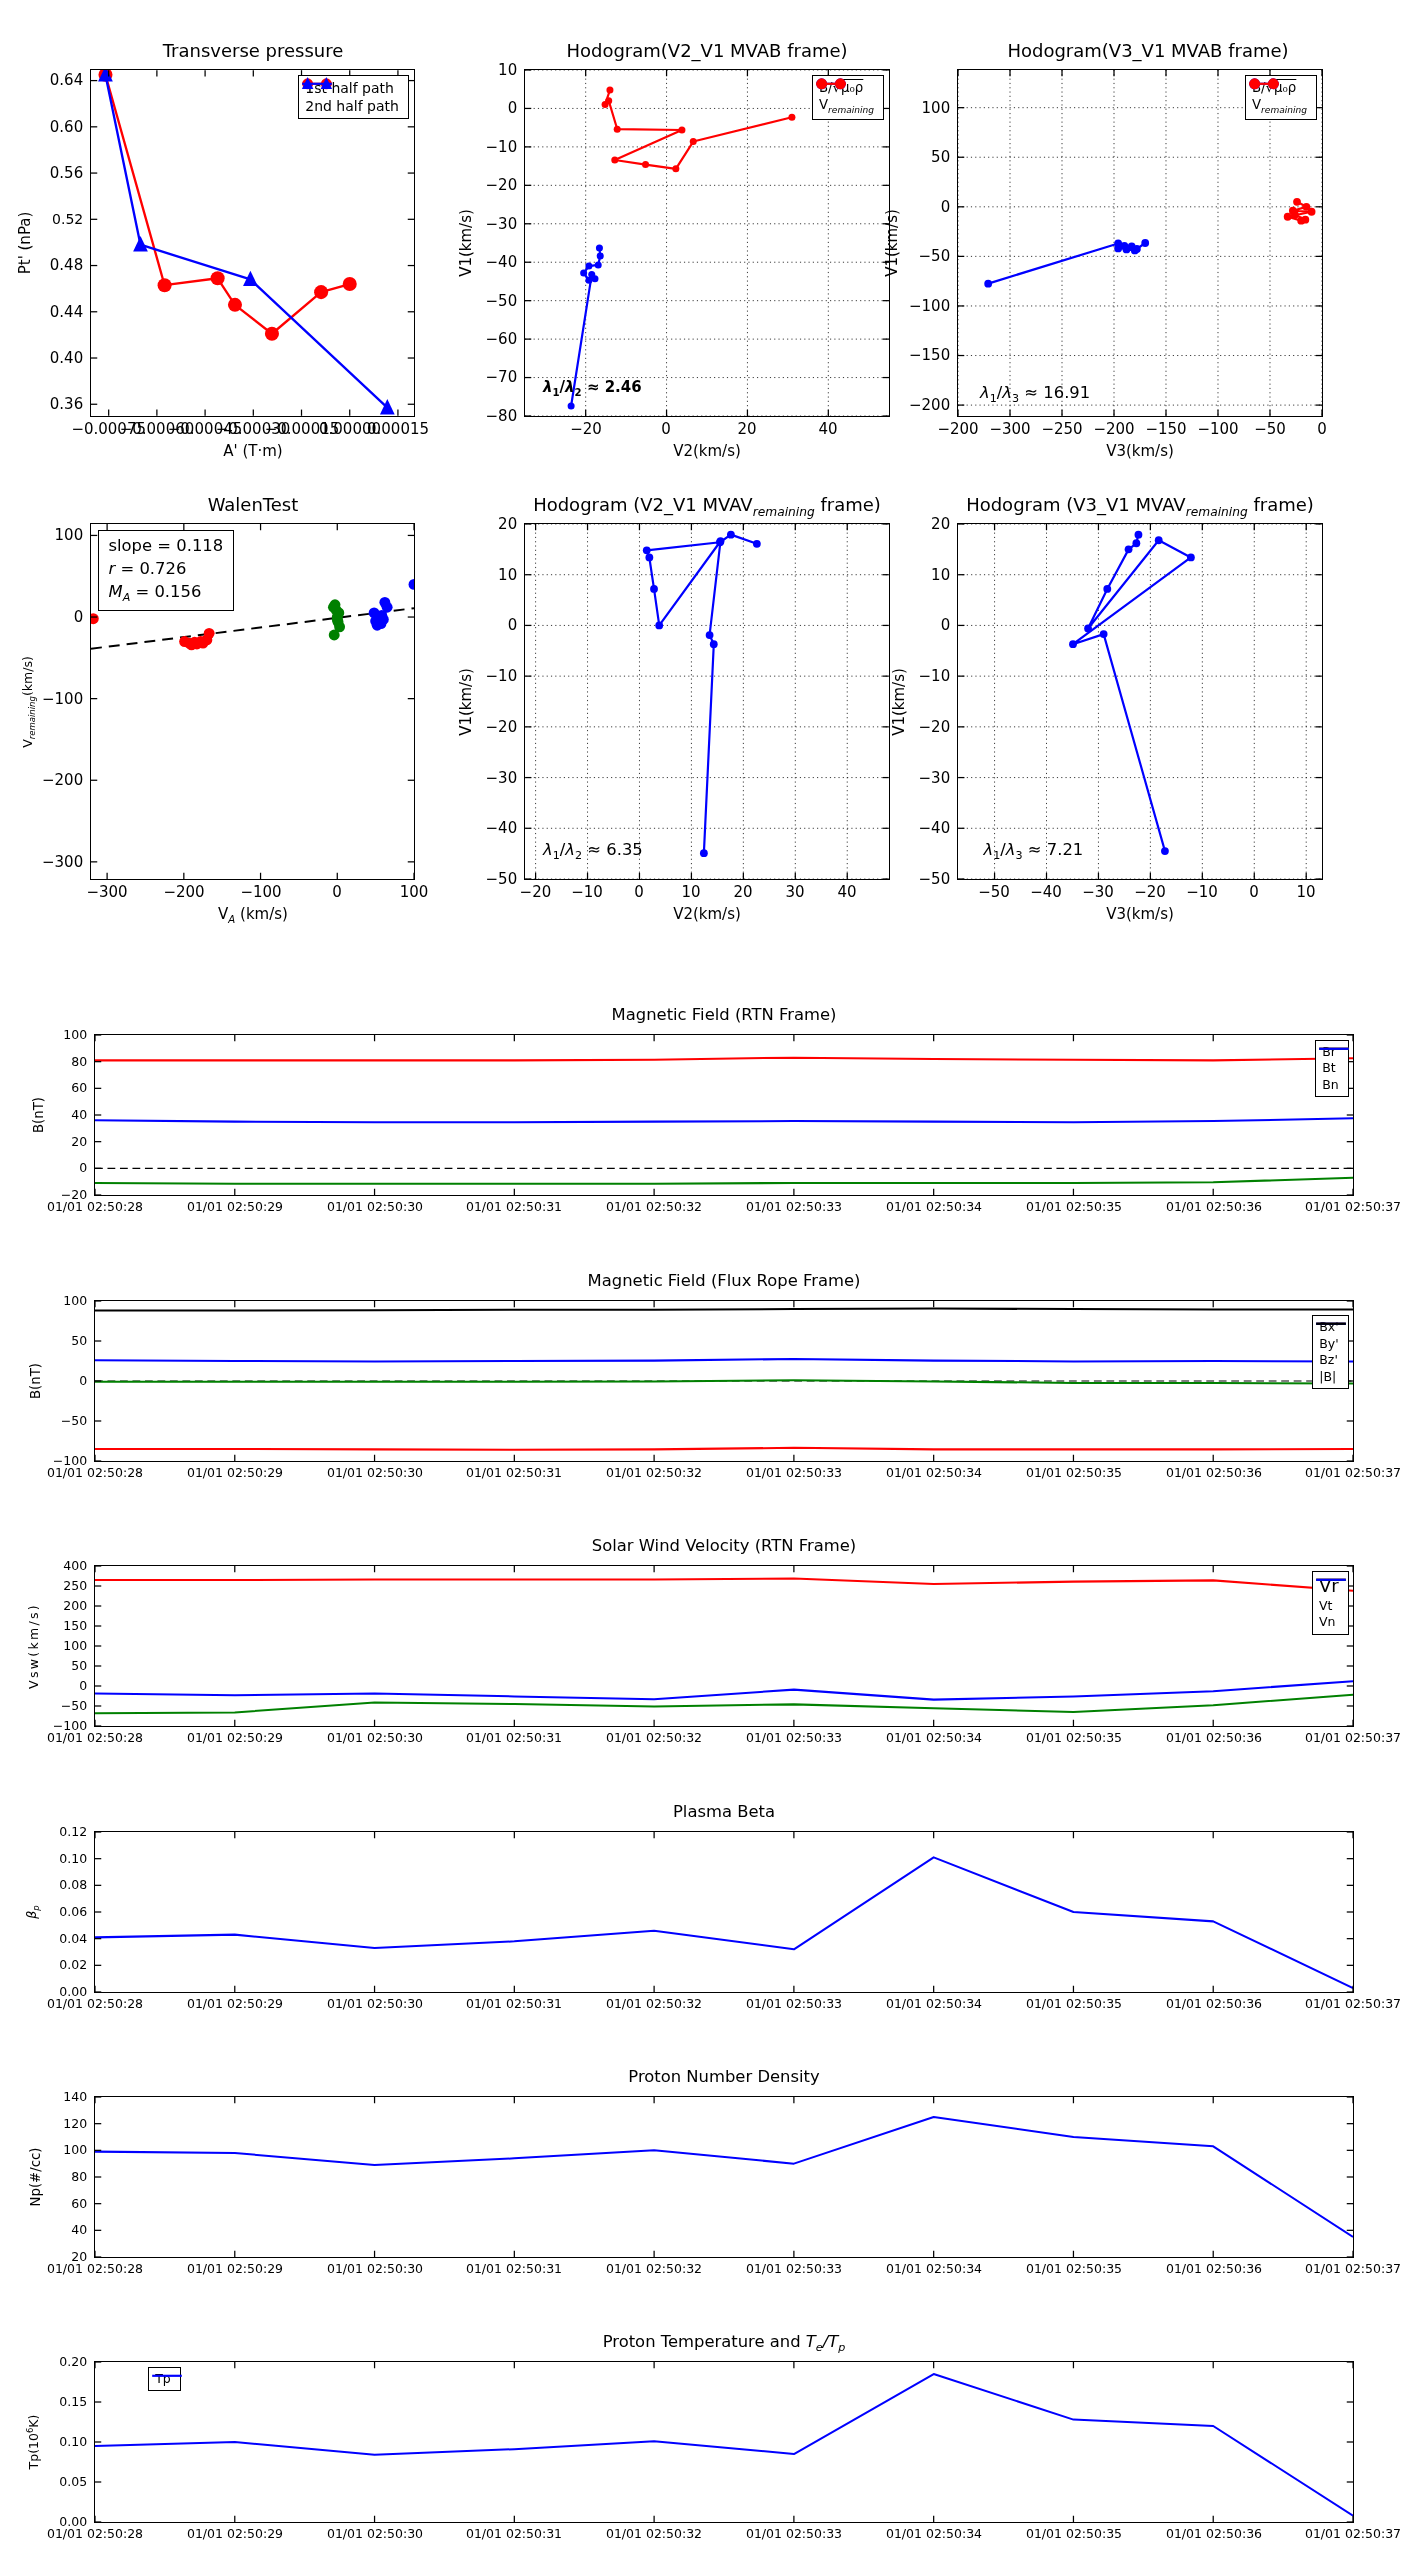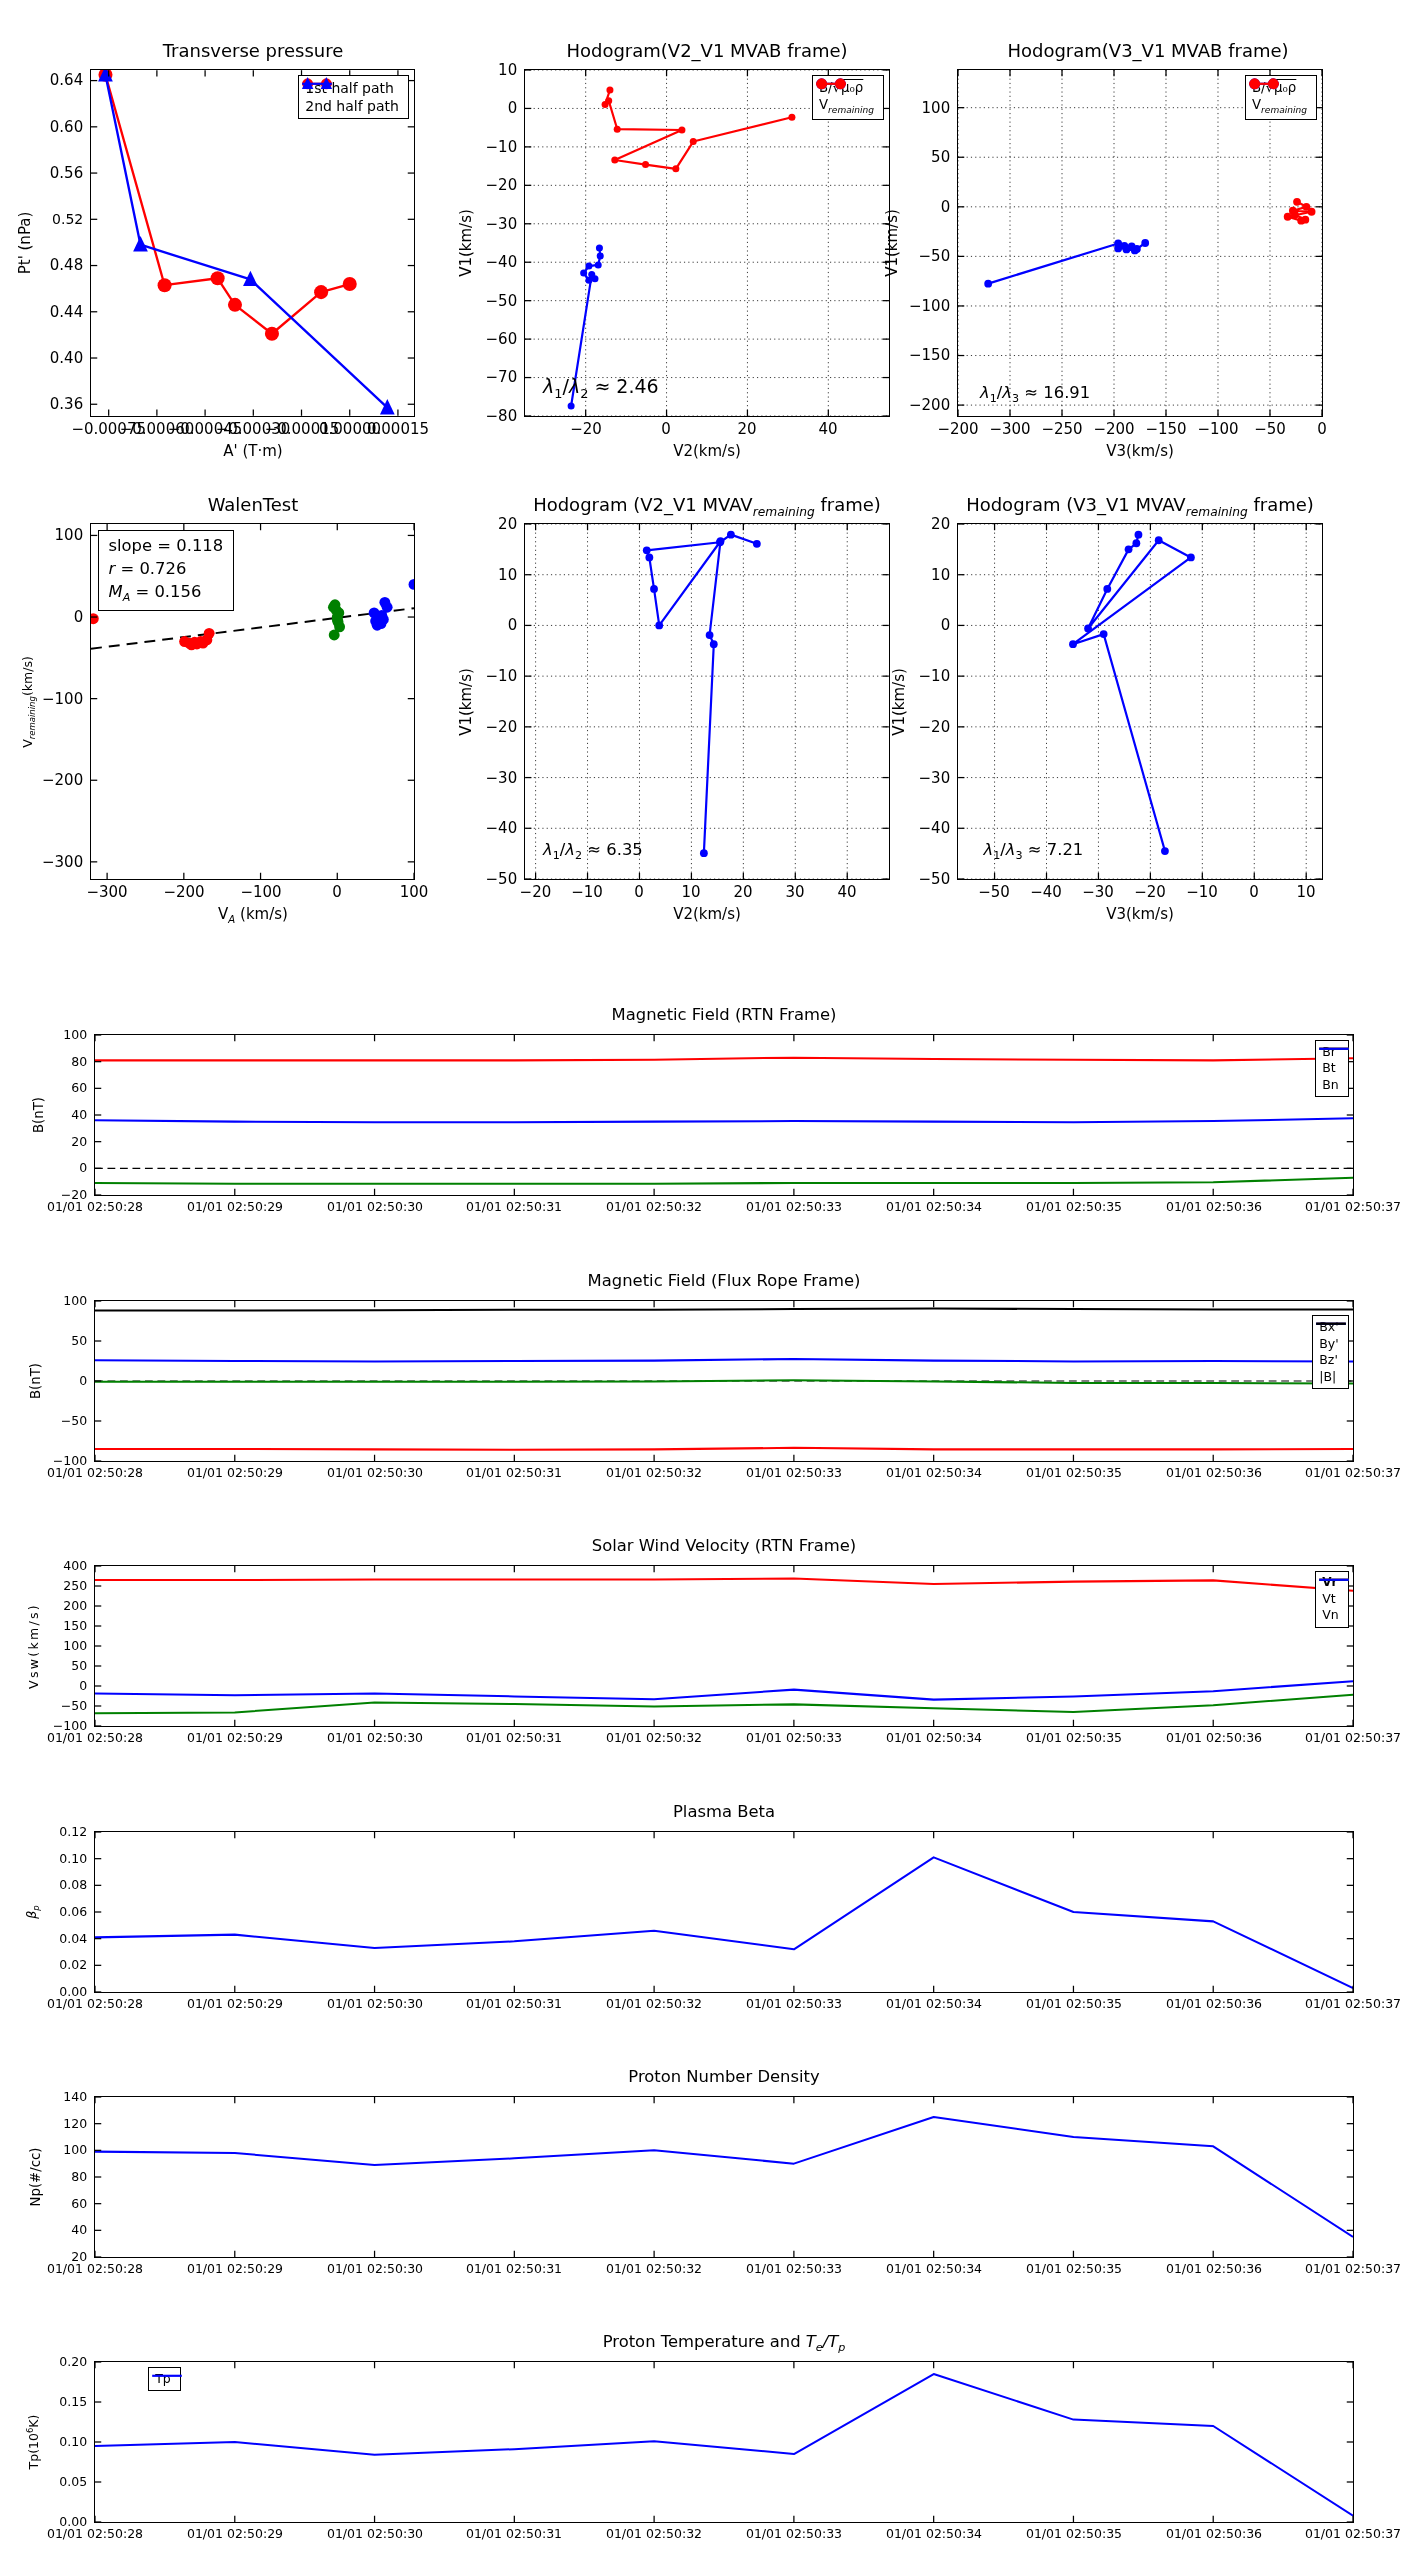--- a/index.html
+++ b/index.html
@@ -204,21 +204,21 @@
         </div>
         <div class="legend-row">
           <svg width="36" height="15.6" viewBox="0 0 46 20">
             <line x1="4" y1="10" x2="42" y2="10" stroke="#ff0000" stroke-width="2.8"></line>
             <circle cx="11" cy="10" r="7" fill="#ff0000"></circle>
             <circle cx="35" cy="10" r="7" fill="#ff0000"></circle>
           </svg>
           <div class="legend-label" style="font-size: 13.3px;">V<sub><i>remaining</i></sub></div>
         </div>
       </div>
-      <div class="annotation" style="left: 18px; top: 318px; font-size: 19px;"><i>λ</i><sub>1</sub>/<i>λ</i><sub>2</sub> ≈ 2.46</div>
+      <div class="annotation" style="left: 18px; top: 318px; font-size: 15px; font-weight: bold;"><i>λ</i><sub>1</sub>/<i>λ</i><sub>2</sub> ≈ 2.46</div>
     </div>
   <div class="chart" style="left:957px;top:69px;width:364px;height:346px;">
       <svg width="364" height="346" viewBox="0 0 466 443">
         <line x1="0" y1="0" x2="0" y2="443" stroke="#000" stroke-width="1" stroke-dasharray="1.5 4"></line>
         <line x1="66.57142857142857" y1="0" x2="66.57142857142857" y2="443" stroke="#000" stroke-width="1" stroke-dasharray="1.5 4"></line>
         <line x1="133.14285714285714" y1="0" x2="133.14285714285714" y2="443" stroke="#000" stroke-width="1" stroke-dasharray="1.5 4"></line>
         <line x1="199.7142857142857" y1="0" x2="199.7142857142857" y2="443" stroke="#000" stroke-width="1" stroke-dasharray="1.5 4"></line>
         <line x1="266.2857142857143" y1="0" x2="266.2857142857143" y2="443" stroke="#000" stroke-width="1" stroke-dasharray="1.5 4"></line>
         <line x1="332.8571428571429" y1="0" x2="332.8571428571429" y2="443" stroke="#000" stroke-width="1" stroke-dasharray="1.5 4"></line>
         <line x1="399.4285714285714" y1="0" x2="399.4285714285714" y2="443" stroke="#000" stroke-width="1" stroke-dasharray="1.5 4"></line>
@@ -773,21 +773,21 @@
       <div class="tick tick-y" style="left: -7.8px; top: 120px; font-size: 12.5px;">0</div>
       <div class="tick tick-y" style="left: -7.8px; top: 140px; font-size: 12.5px;">−50</div>
       <div class="tick tick-y" style="left: -7.8px; top: 160px; font-size: 12.5px;">−100</div>
       <div class="chart-title" style="left: 629px; top: -28px; font-size: 16.4px;">Solar Wind Velocity (RTN Frame)</div>
       <div class="axis-label y-axis-label" style="left: -61px; top: 80px; font-size: 12.5px; letter-spacing: 2.3px;">Vsw(km/s)</div>
       <div class="legend" style="right: 3.9px; top: 4.7px;">
         <div class="legend-row">
           <svg width="36" height="15.6" viewBox="0 0 46 20">
             <line x1="4" y1="10" x2="42" y2="10" stroke="#ff0000" stroke-width="2.8"></line>
           </svg>
-          <div class="legend-label" style="font-size: 12px; font-weight: bold;">Vr</div>
+          <div class="legend-label" style="font-size: 18px;">Vr</div>
         </div>
         <div class="legend-row">
           <svg width="36" height="15.6" viewBox="0 0 46 20">
             <line x1="4" y1="10" x2="42" y2="10" stroke="#008000" stroke-width="2.8"></line>
           </svg>
           <div class="legend-label" style="font-size: 12.5px;">Vt</div>
         </div>
         <div class="legend-row">
           <svg width="36" height="15.6" viewBox="0 0 46 20">
             <line x1="4" y1="10" x2="42" y2="10" stroke="#0000ff" stroke-width="2.8"></line>

